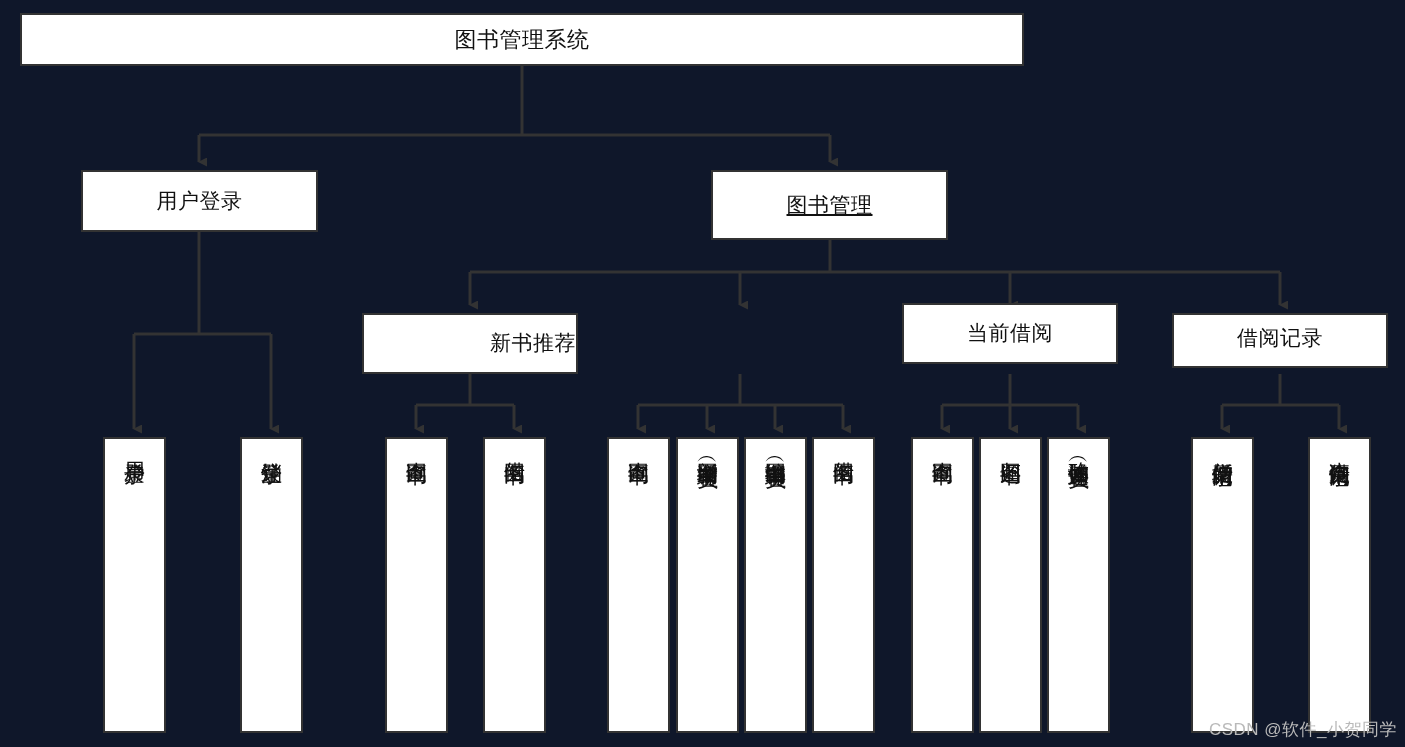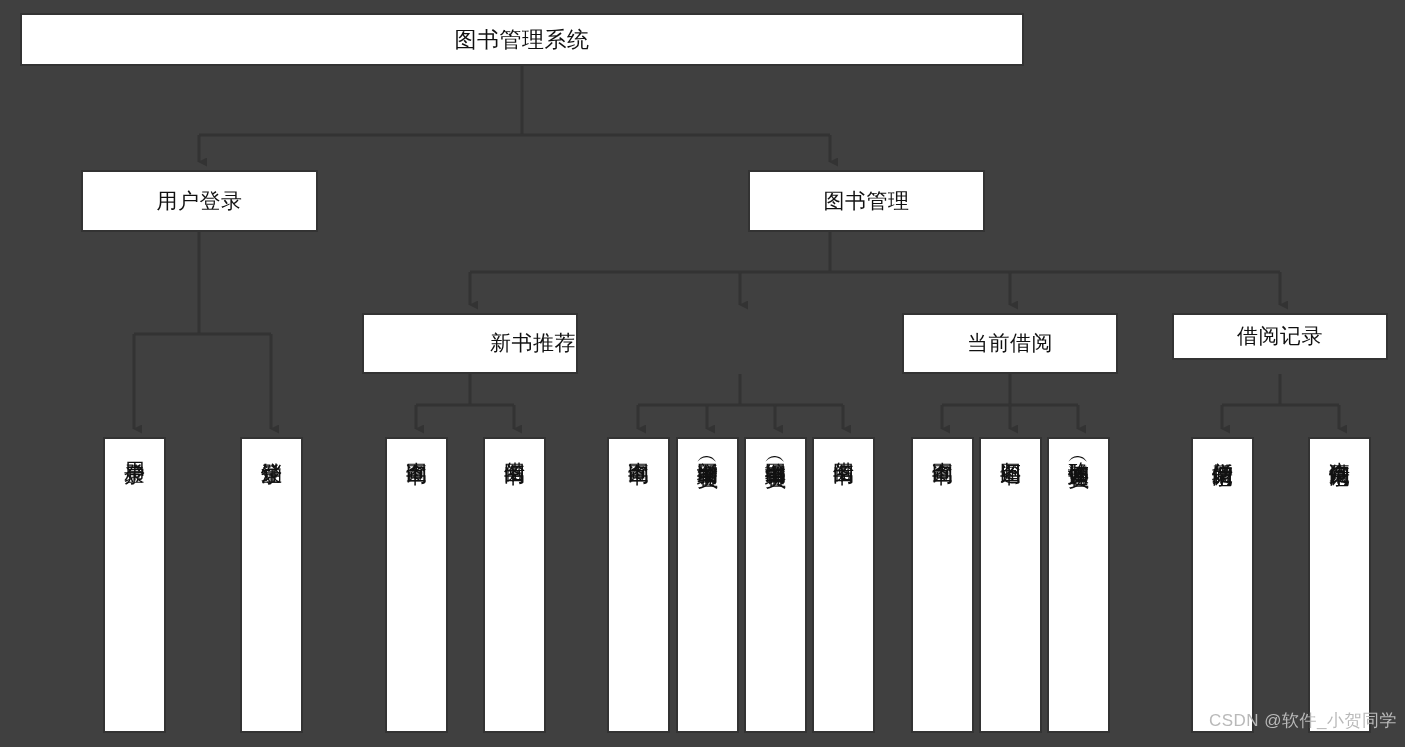--- a/index.html
+++ b/index.html
@@ -8,21 +8,21 @@
     padding: 0;
     background: #ffffff;
   }
   body {
     font-family: "Liberation Sans", "DejaVu Sans", sans-serif;
   }
   #diagram-root {
     position: relative;
     width: 1405px;
     height: 747px;
-    background: #404040;
+    background: #0f172a;
     overflow: hidden;
   }
   #diagram-svg {
     position: absolute;
     left: 0;
     top: 0;
     width: 1405px;
     height: 747px;
   }
   .node {
@@ -57,21 +57,21 @@
     writing-mode: vertical-rl;
     text-orientation: upright;
     font-size: 21px;
     line-height: 1.05;
     letter-spacing: 1px;
     white-space: nowrap;
   }
   #watermark {
     position: absolute;
     right: 8px;
-    bottom: 15px;
+    bottom: 6px;
     font-size: 17px;
     color: #b9b9b9;
     z-index: 5;
     white-space: nowrap;
     letter-spacing: 0.5px;
     text-align: right;
   }
 </style>
 </head>
 <body>
@@ -129,34 +129,34 @@
   </svg>
 
   <div class="node root horizontal" style="left:20px; top:13px; width:1004px; height:53px;">
     <span class="node-label">图书管理系统</span>
   </div>
 
   <div class="node horizontal" style="left:81px; top:170px; width:237px; height:62px;">
     <span class="node-label">用户登录</span>
   </div>
 
-  <div class="node horizontal" style="left:748px; top:170px; width:237px; height:62px;">
+  <div class="node horizontal" style="left:711px; top:170px; width:237px; height:70px;text-decoration:underline;">
     <span class="node-label">图书管理</span>
   </div>
 
   <div class="node horizontal" style="left:362px; top:313px; width:216px; height:61px;justify-content:flex-end;">
     <span class="node-label">新书推荐</span>
   </div>
 
 
-  <div class="node horizontal" style="left:902px; top:313px; width:216px; height:61px;">
+  <div class="node horizontal" style="left:902px; top:303px; width:216px; height:61px;">
     <span class="node-label">当前借阅</span>
   </div>
 
-  <div class="node horizontal" style="left:1172px; top:313px; width:216px; height:47px;">
+  <div class="node horizontal" style="left:1172px; top:313px; width:216px; height:55px;font-family:Liberation Mono, monospace;">
     <span class="node-label">借阅记录</span>
   </div>
 
   <div class="node vertical" style="left:103px; top:437px; width:63px; height:296px;">
     <span class="node-label">用户登录</span>
   </div>
 
   <div class="node vertical" style="left:240px; top:437px; width:63px; height:296px;">
     <span class="node-label">注销登录</span>
   </div>

